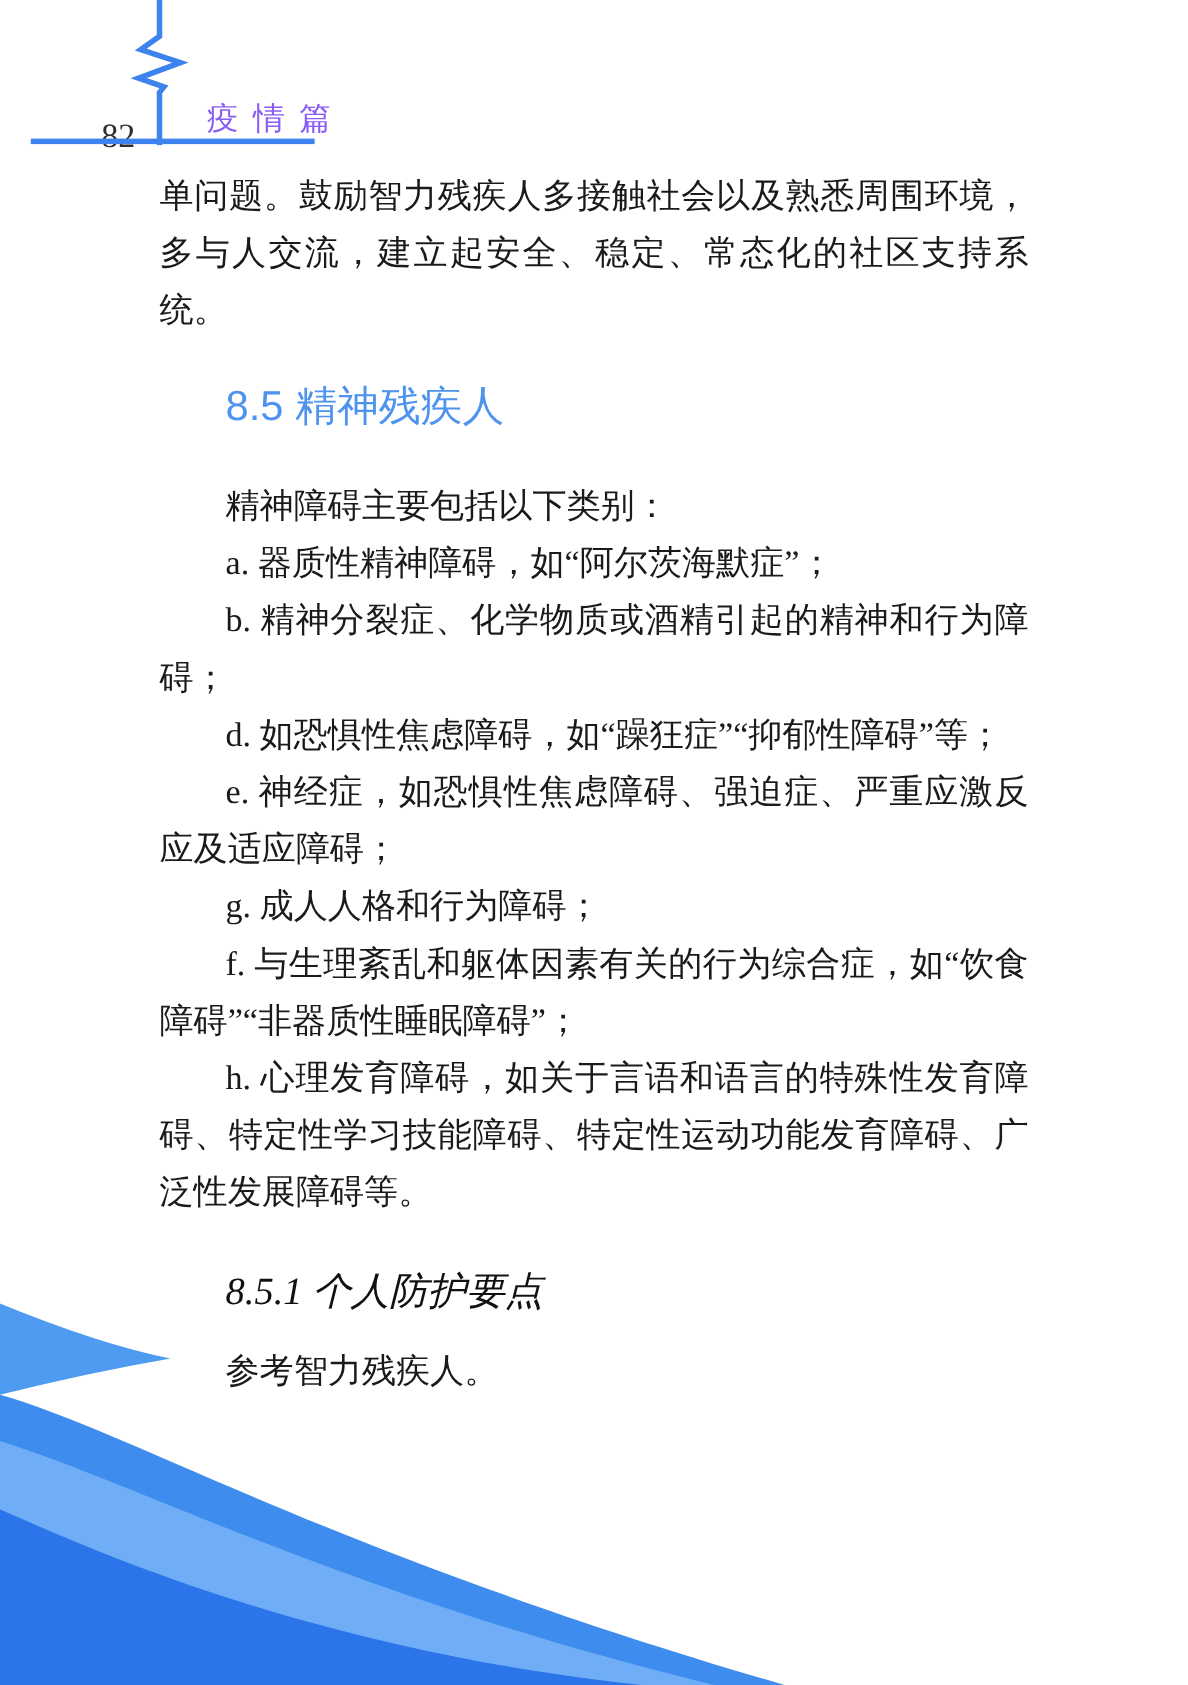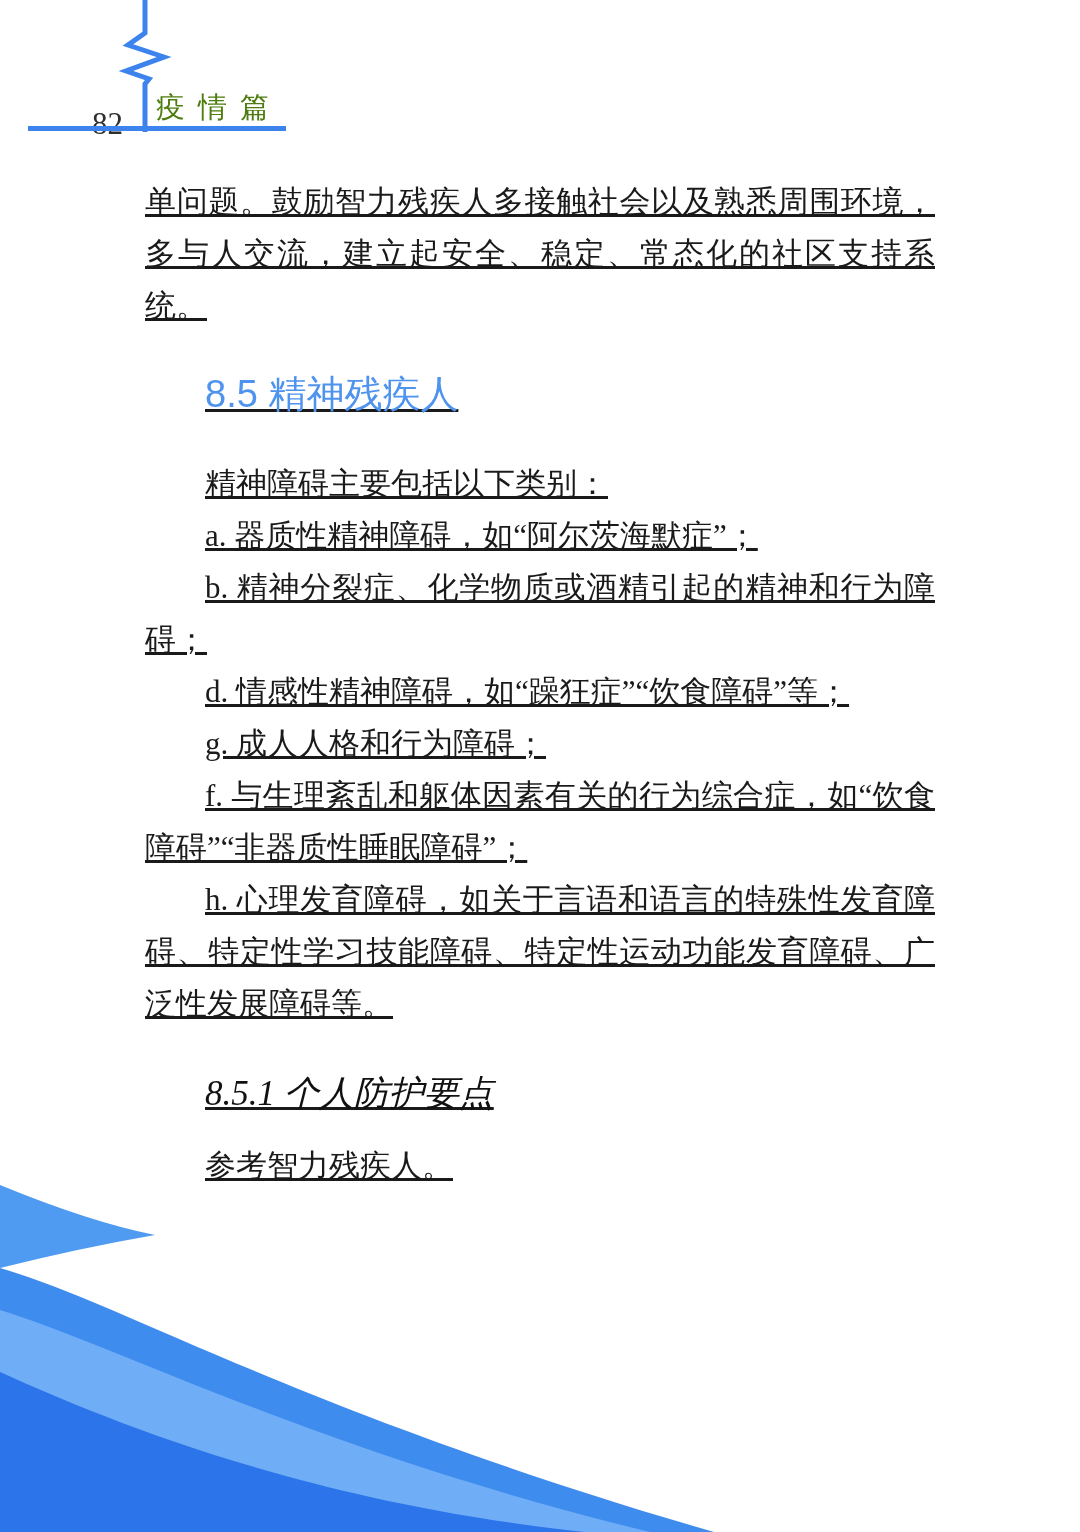--- a/index.html
+++ b/index.html
@@ -14,37 +14,36 @@
 
   
   .page-number {
     position: absolute; left: 92px; top: 86px;
     font-size: 31px; color: #2f2f2f; margin-top: 20px;
   }
   .header-mark {
     position: absolute; left: 118px; top: 0;
   }
   .section-label {
-    position: absolute; left: 156px; top: 88px;
-    font-size: 29px; letter-spacing: 13px; color: #4d7c0f;
+    position: absolute; left: 188px; top: 88px;
+    font-size: 29px; letter-spacing: 13px; color: #8b5cf6;
   }
   .header-rule {
     position: absolute; left: 28px; top: 126px;
     width: 258px; height: 5px;
     background: #3c83ee;
   }
 
   
   .content {
-    position: absolute; left: 145px; top: 176px;
+    position: absolute; left: 145px; top: 152px;
     width: 790px;
     font-size: 31px; line-height: 52px;
     text-align: justify;
     text-align-last: left;
-    text-decoration: underline;
   }
   .content p { margin: 0; }
   .indent { text-indent: 60px; }
 
   .h-blue {
     margin: 34px 0 36px 0 !important;
     padding-left: 60px;
     font-family: "Liberation Sans", "DejaVu Sans", sans-serif;
     font-size: 38px; line-height: 56px;
     color: #4e93ee;
@@ -86,21 +85,22 @@
 
   <p>单问题。鼓励智力残疾人多接触社会以及熟悉周围环境，多与人交流，建立起安全、稳定、常态化的社区支持系统。</p>
 
   <p class="h-blue">8.5 精神残疾人</p>
 
 
   <p class="indent">精神障碍主要包括以下类别：</p>
 
   <p class="indent">a. 器质性精神障碍，如“阿尔茨海默症”；</p>
   <p class="indent">b. 精神分裂症、化学物质或酒精引起的精神和行为障碍；</p>
-  <p class="indent">d. 情感性精神障碍，如“躁狂症”“饮食障碍”等；</p>
+  <p class="indent">d. 如恐惧性焦虑障碍，如“躁狂症”“抑郁性障碍”等；</p>
+  <p class="indent">e. 神经症，如恐惧性焦虑障碍、强迫症、严重应激反应及适应障碍；</p>
   <p class="indent">g. 成人人格和行为障碍；</p>
   <p class="indent">f. 与生理紊乱和躯体因素有关的行为综合症，如“饮食障碍”“非器质性睡眠障碍”；</p>
   <p class="indent">h. 心理发育障碍，如关于言语和语言的特殊性发育障碍、特定性学习技能障碍、特定性运动功能发育障碍、广泛性发展障碍等。</p>
 
   <p class="h-sub">8.5.1 个人防护要点</p>
 
   <p class="indent">参考智力残疾人。</p>
 
 </div>
 

